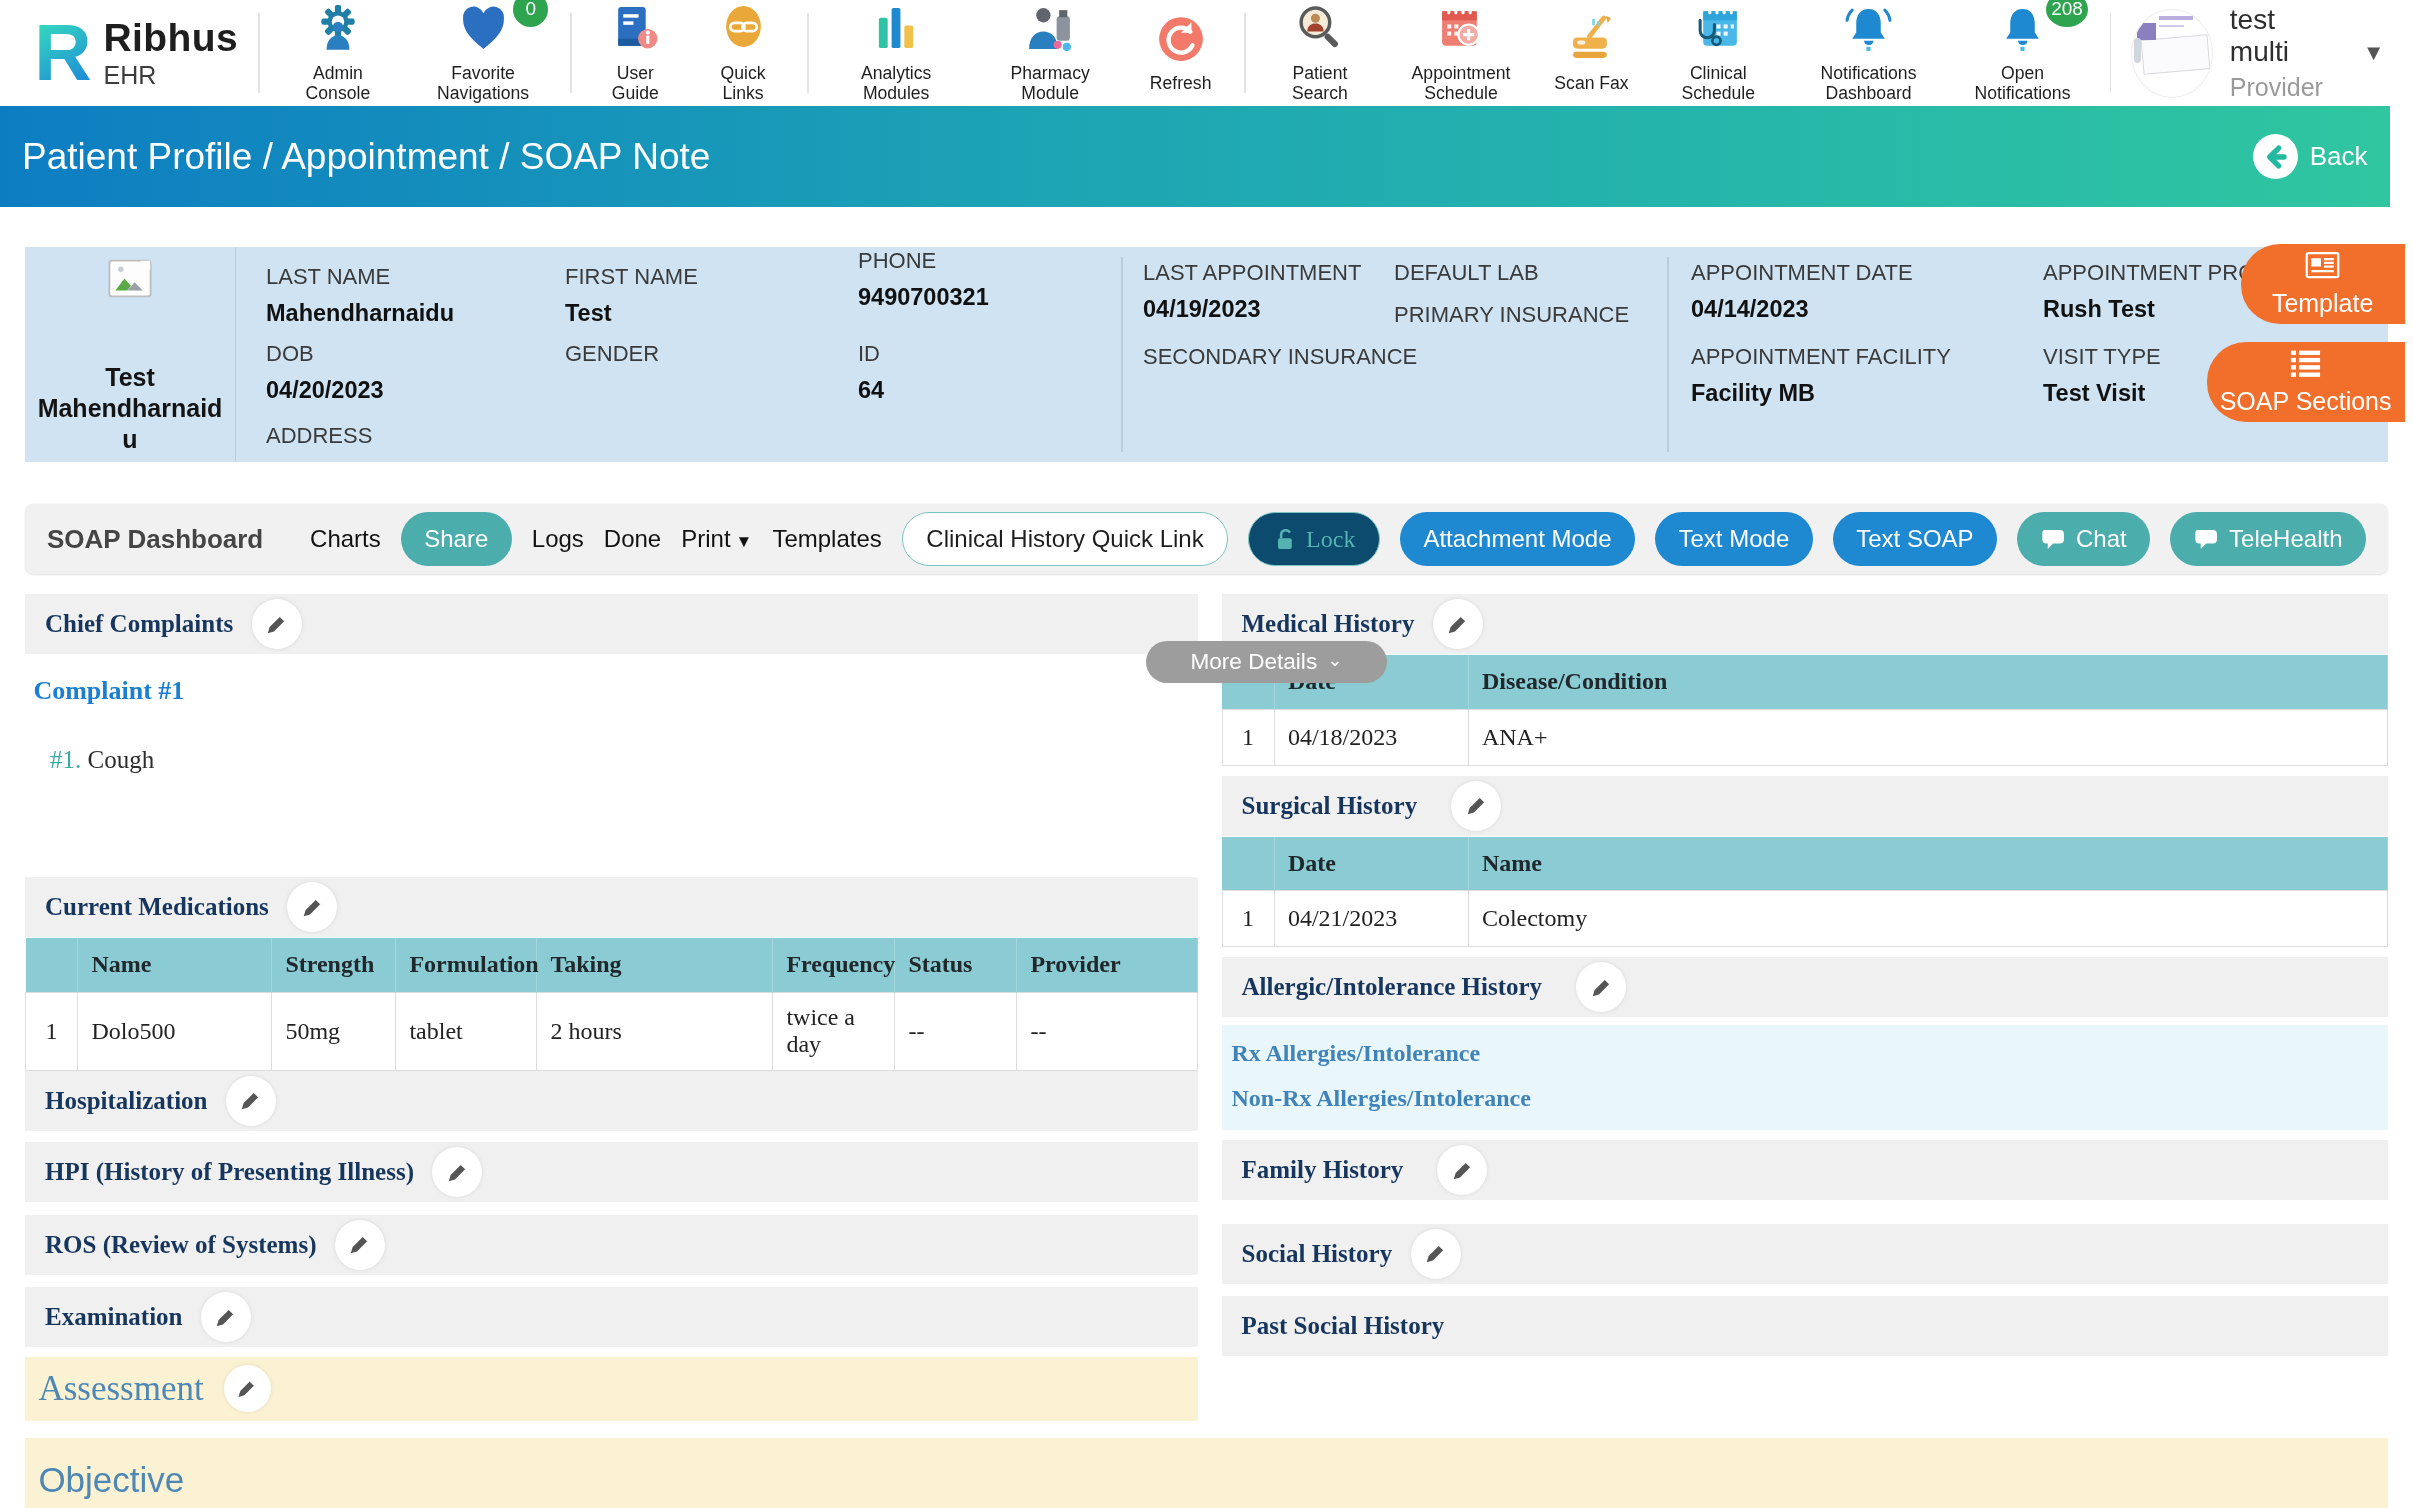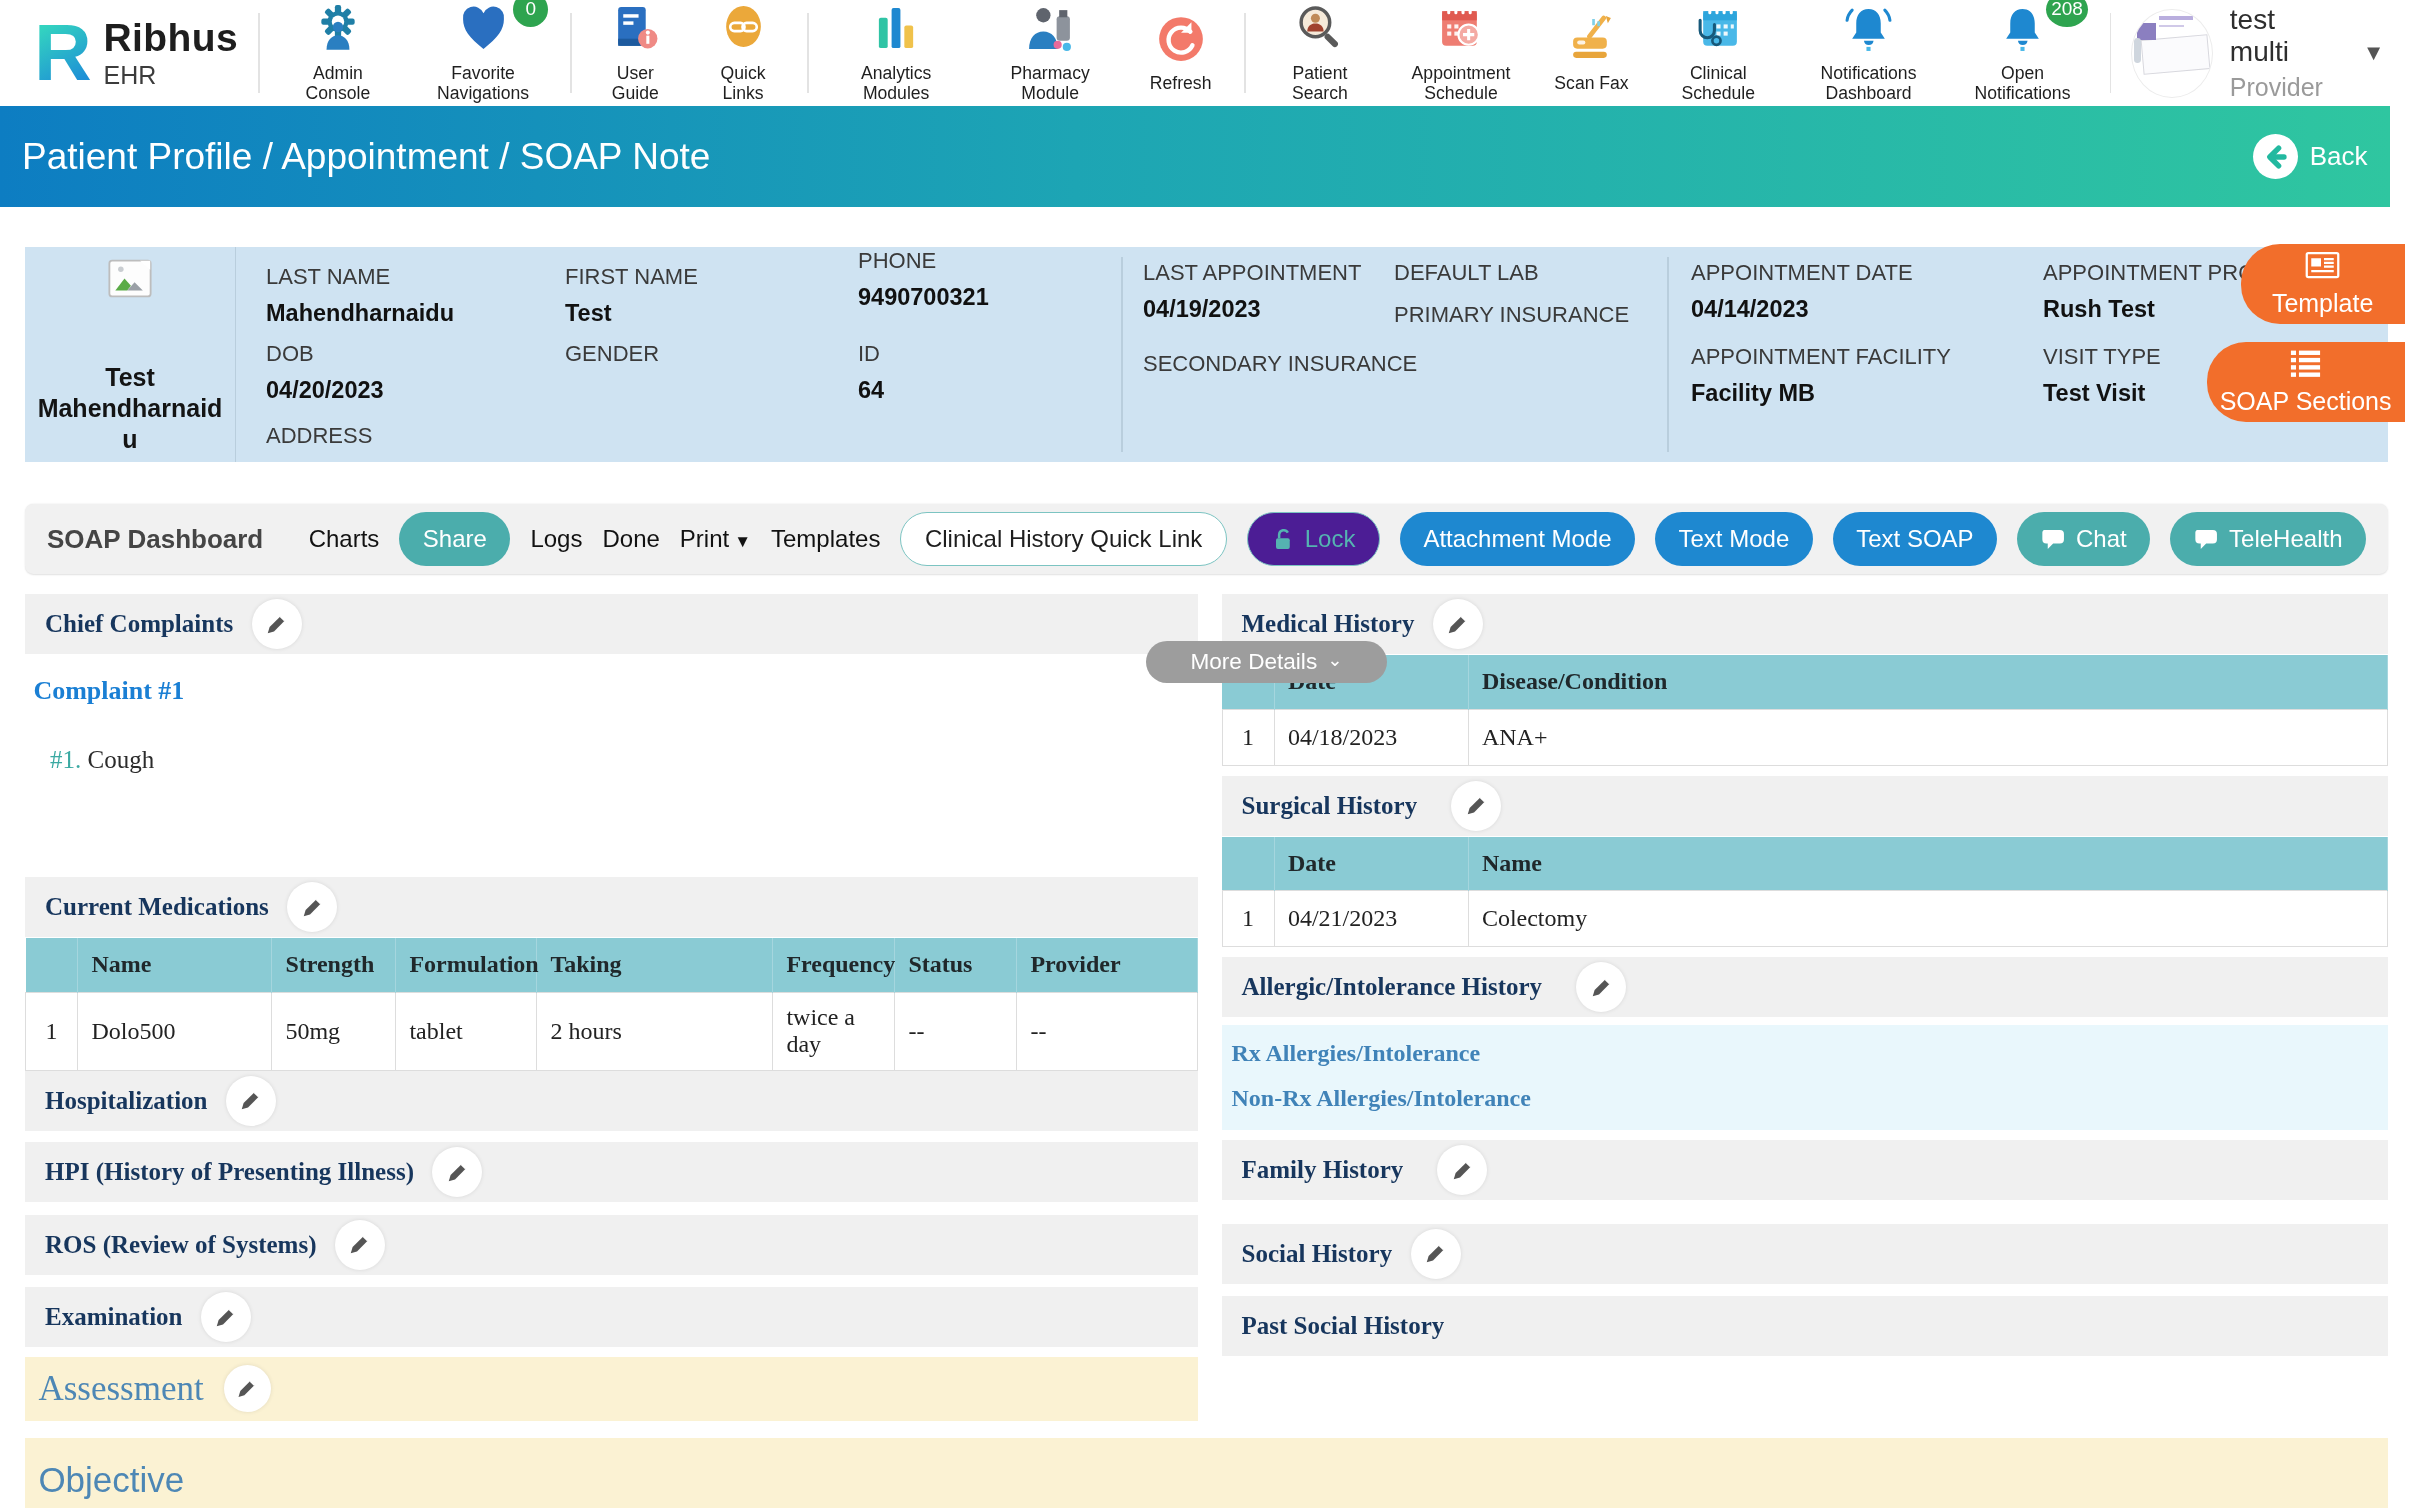--- a/index.html
+++ b/index.html
@@ -72,21 +72,21 @@
   .toolbar { margin:42px 25px 0; height:70px; background:#f1f1f1; border-radius:8.4px; display:flex;
              align-items:center; padding:0 22px; gap:20px; box-shadow:0 0.8px 1.7px rgba(0,0,0,.12); }
   .tb-title { font-size:26px; font-weight:700; color:#454545; }
   .tb-group { margin-left:auto; display:flex; align-items:center; gap:20px; }
   .tb-link { font-size:24px; color:#121212; cursor:pointer; white-space:nowrap; }
   .tb-caret { font-size:17px; color:#121212; margin-left:5px; }
   .pill { height:54px; border-radius:27px; display:flex; align-items:center; padding:0 23.5px; font-size:24px;
           cursor:pointer; white-space:nowrap; gap:8.4px; }
   .pill-share { background:#4badac; color:#fff; }
   .pill-outline { background:#fff; border:1.7px solid #7cc4c2; color:#1e1e1e; }
-  .pill-lock { background:#4c1d95; border:1.7px solid #7cc4c2; color:#55b3b1; }
+  .pill-lock { background:#0c4a6e; border:1.7px solid #7cc4c2; color:#55b3b1;font-family:Liberation Serif, serif; }
   .pill-blue { background:#1e88d0; color:#fff; }
   .pill-teal { background:#4badac; color:#fff; }
 
   
   .content { margin:20px 25px 0; display:grid; grid-template-columns:1173px 1fr; column-gap:23.5px;
              align-items:start;font-family:Liberation Serif, serif; }
   .sec-head { height:60px; background:#f0f0f0; display:flex; align-items:center; padding-left:20px; gap:18.4px; }
   .sec-title { font-size:25px; font-weight:700; color:#17365d; }
   .pencil { width:50px; height:50px; border-radius:50%; background:#fff; flex:0 0 auto;
             display:flex; align-items:center; justify-content:center; cursor:pointer;
@@ -399,21 +399,21 @@
       <div class="plabel">ID</div>
       <div class="pvalue">64</div>
     </div>
 
     <div class="pdivider" style="left:885px;"></div>
 
     <div class="pair" style="left:907px; top:13.4px;">
       <div class="plabel">LAST APPOINTMENT</div>
       <div class="pvalue">04/19/2023</div>
     </div>
-    <div class="pair" style="left:907px; top:97px;margin-top:7px;">
+    <div class="pair" style="left:907px; top:97px;">
       <div class="plabel">SECONDARY INSURANCE</div>
     </div>
 
     <div class="pair" style="left:1158px; top:13.4px;">
       <div class="plabel">DEFAULT LAB</div>
     </div>
     <div class="pair" style="left:1158px; top:55px;">
       <div class="plabel">PRIMARY INSURANCE</div>
     </div>
 

